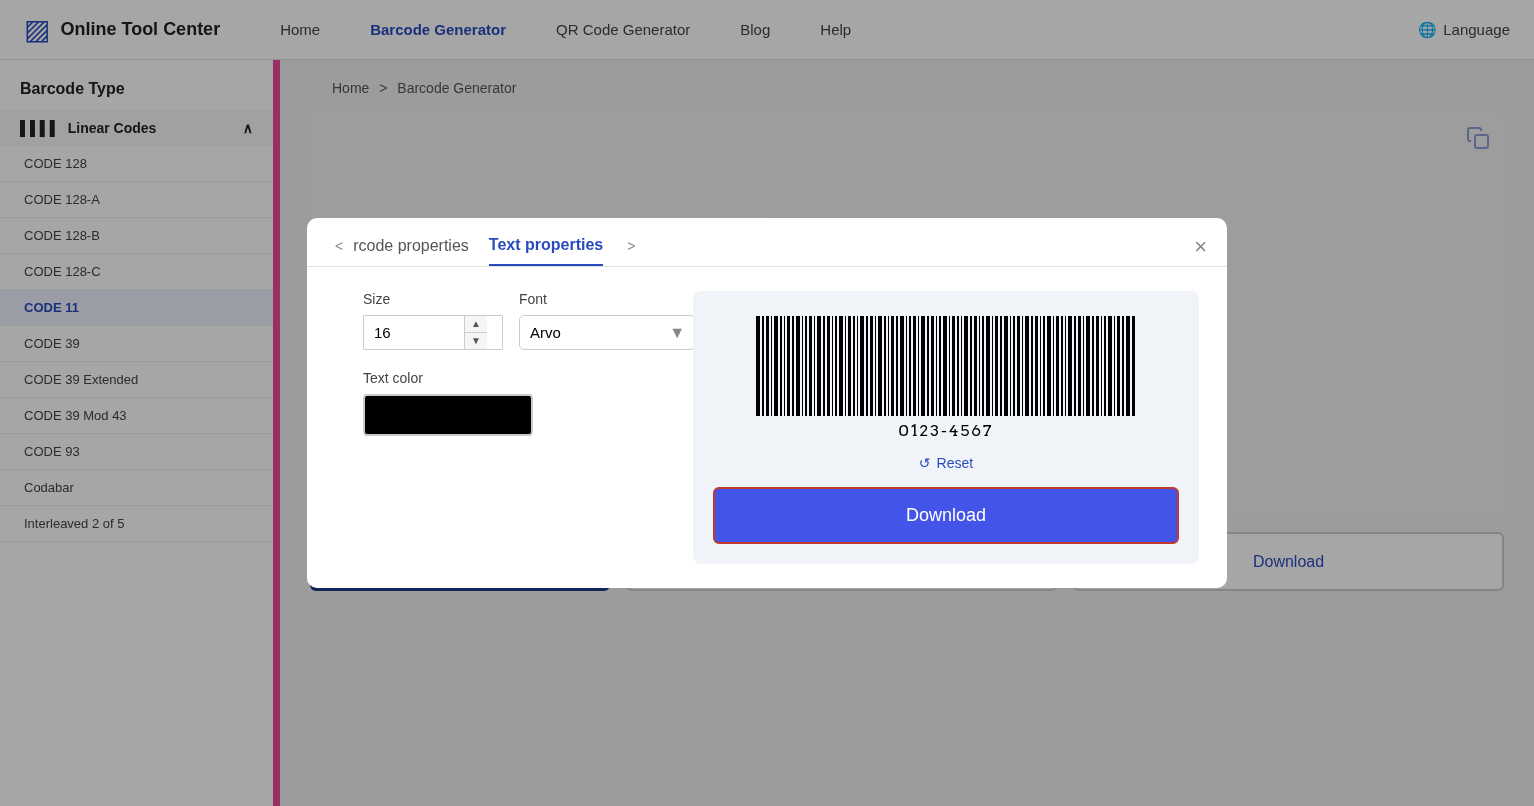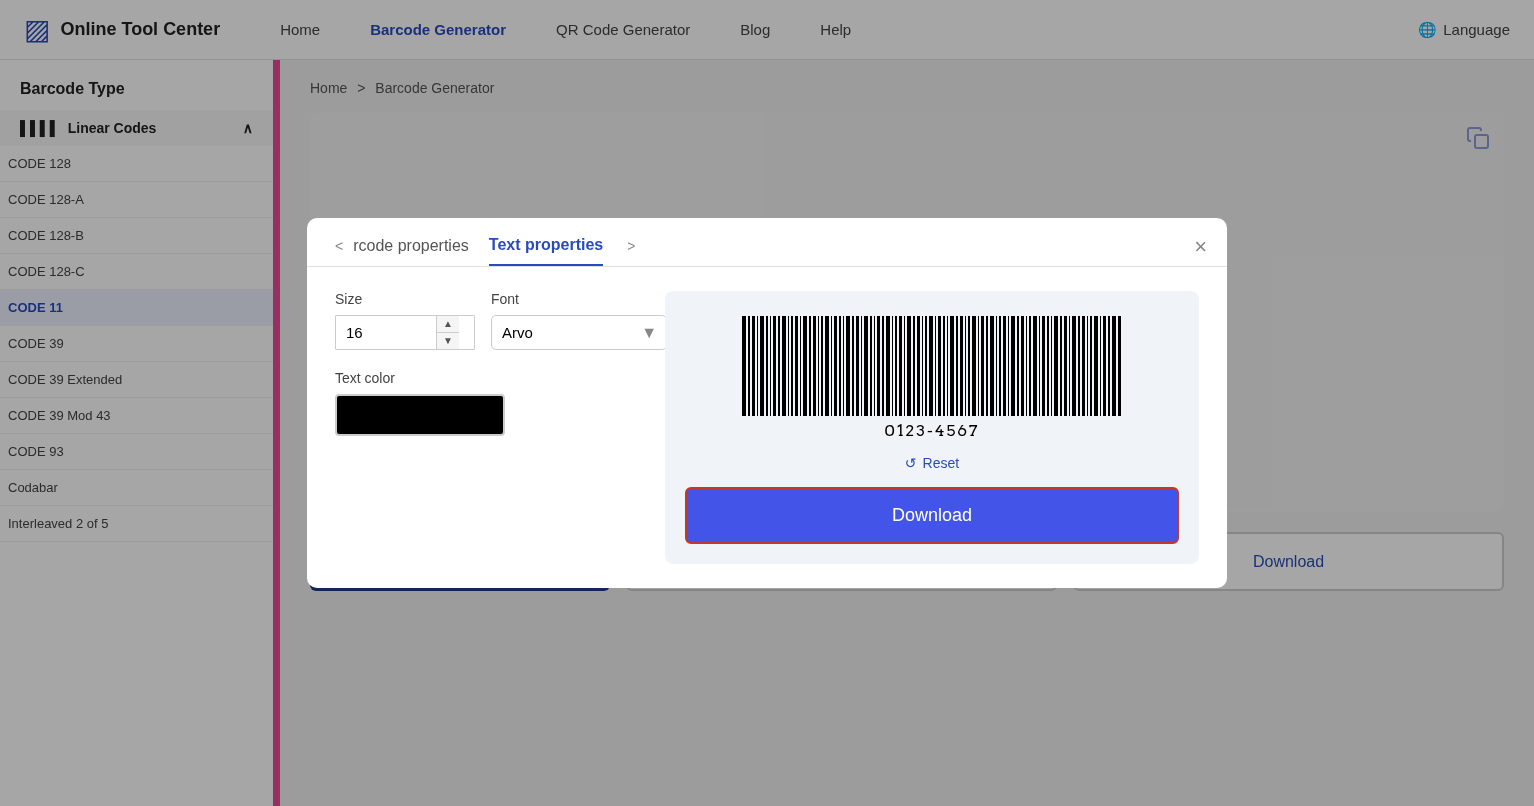--- a/index.html
+++ b/index.html
@@ -88,21 +88,21 @@
       color: #222;
       cursor: pointer;
       background: #f8f8f8;
     }
     .sidebar-section-header-left {
       display: flex;
       align-items: center;
       gap: 8px;
     }
     .sidebar-item {
-      padding: 10px 8px;
+      padding: 10px 24px;
       font-size: 13px;
       color: #444;
       cursor: pointer;
       border-bottom: 1px solid #f0f0f0;
     }
     .sidebar-item.active {
       color: #2a4bbd;
       font-weight: bold;
       background: #eef2ff;
     }
@@ -111,20 +111,21 @@
     .content {
       flex: 1;
       padding: 20px 30px;
       position: relative;
       overflow: hidden;
     }
     .breadcrumb {
       font-size: 14px;
       color: #555;
       margin-bottom: 16px;
+      margin-left: 22px;
     }
     .breadcrumb-sep { margin: 0 6px; }
 
     
     .barcode-display {
       background: #f5f5f5;
       border-radius: 8px;
       display: flex;
       align-items: center;
       justify-content: center;
@@ -257,20 +258,21 @@
     .modal-divider {
       height: 1px;
       background: #e0e0e0;
       margin: 0;
     }
     .modal-body {
       display: flex;
       flex: 1;
       padding: 24px 28px;
       gap: 30px;
+      margin-left: 28px;
     }
     .modal-left {
       width: 300px;
       flex-shrink: 0;
     }
     .modal-right {
       flex: 1;
       background: #f0f4f8;
       border-radius: 8px;
       display: flex;

